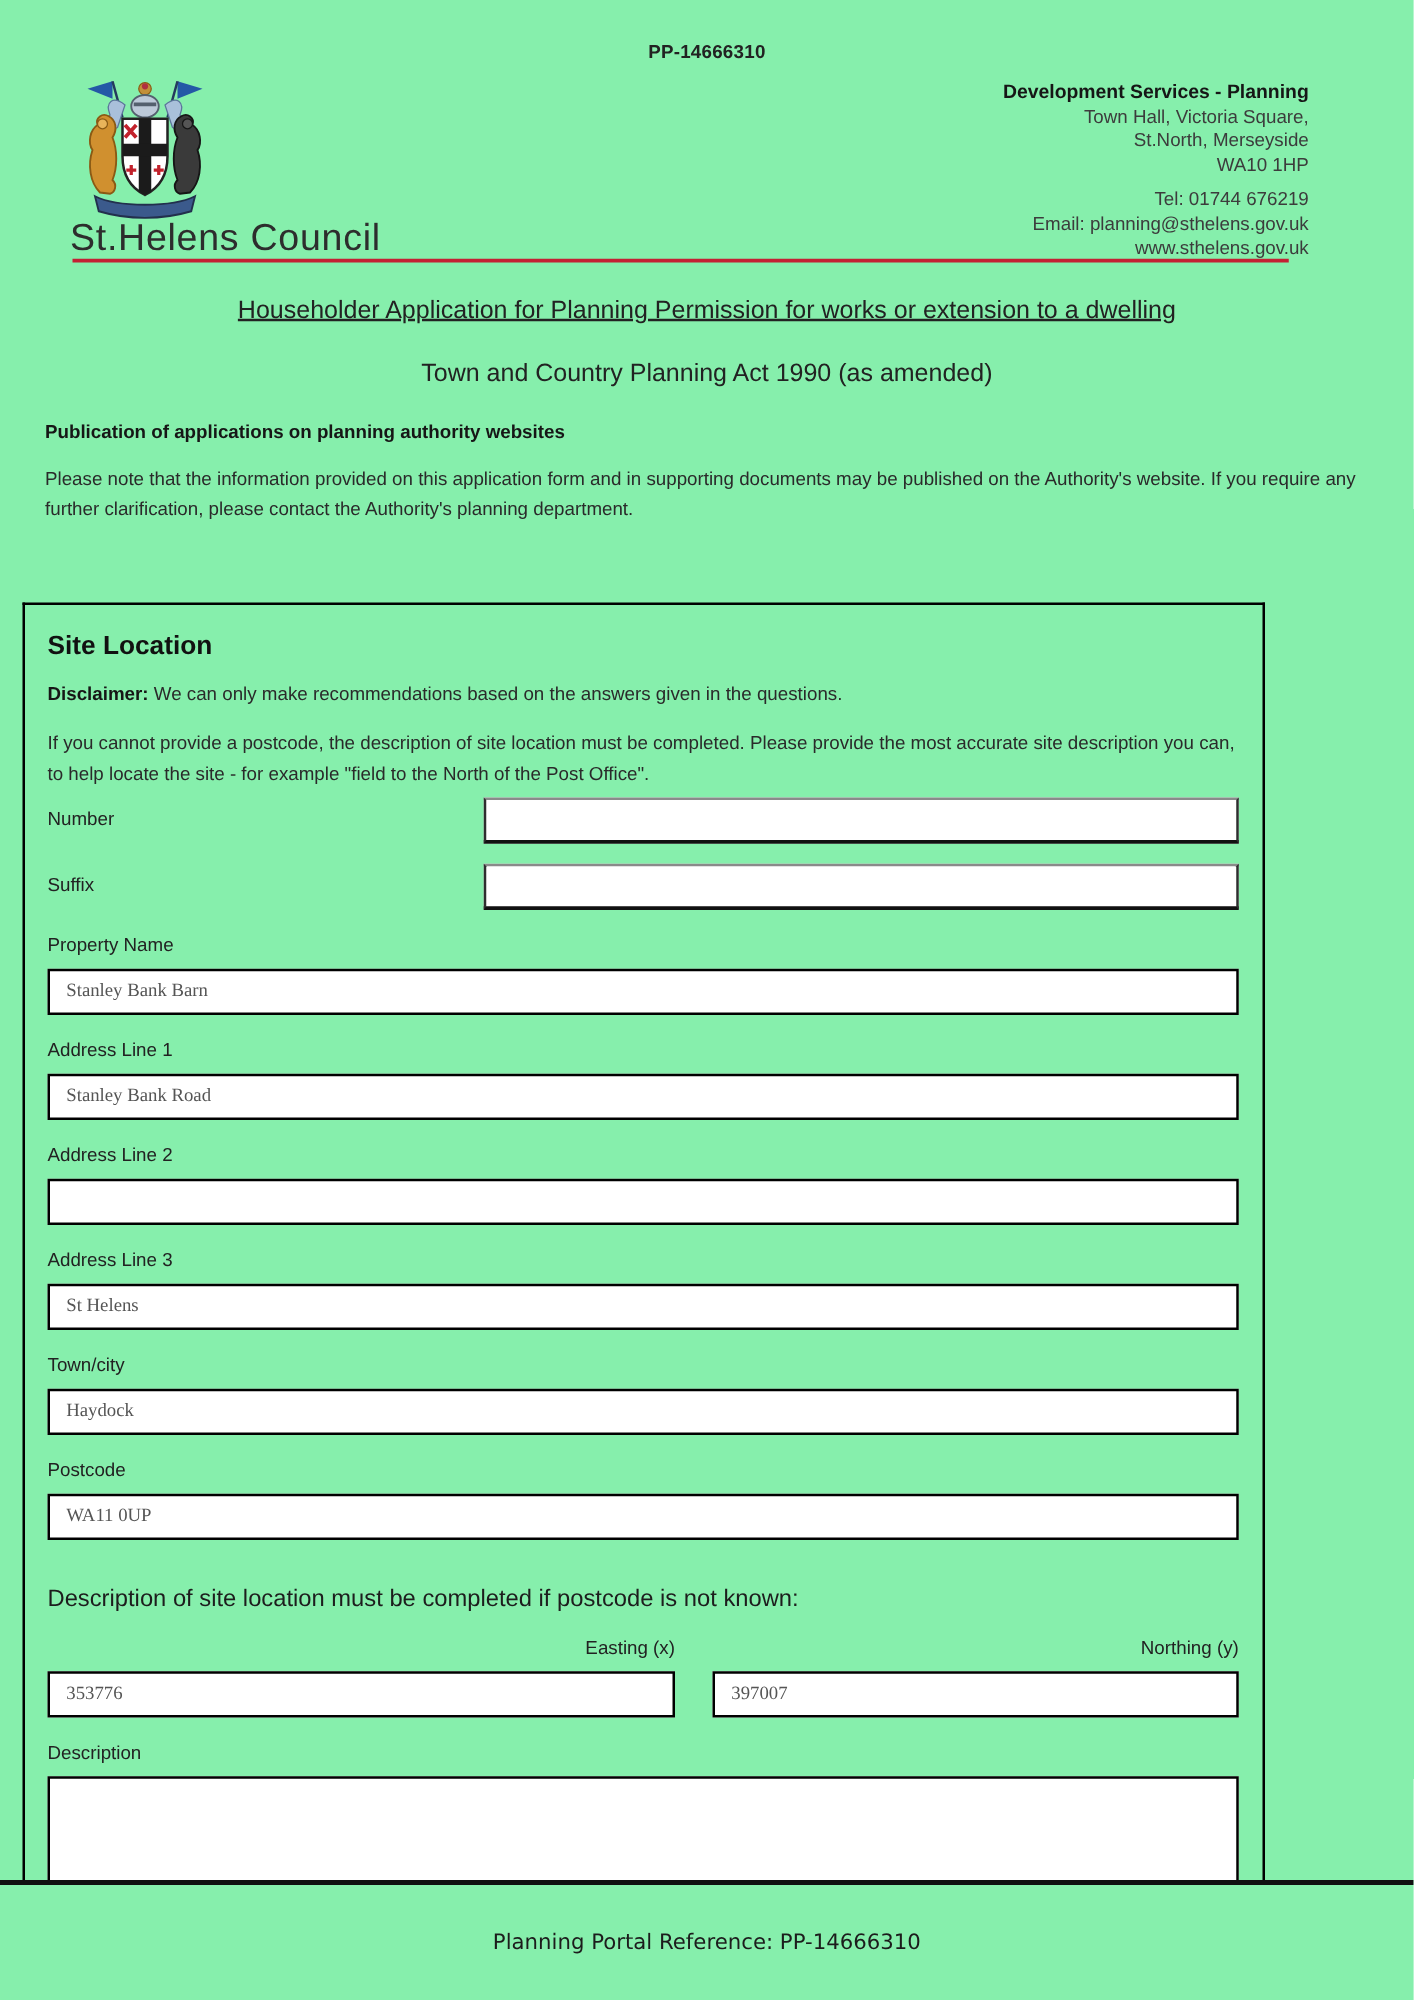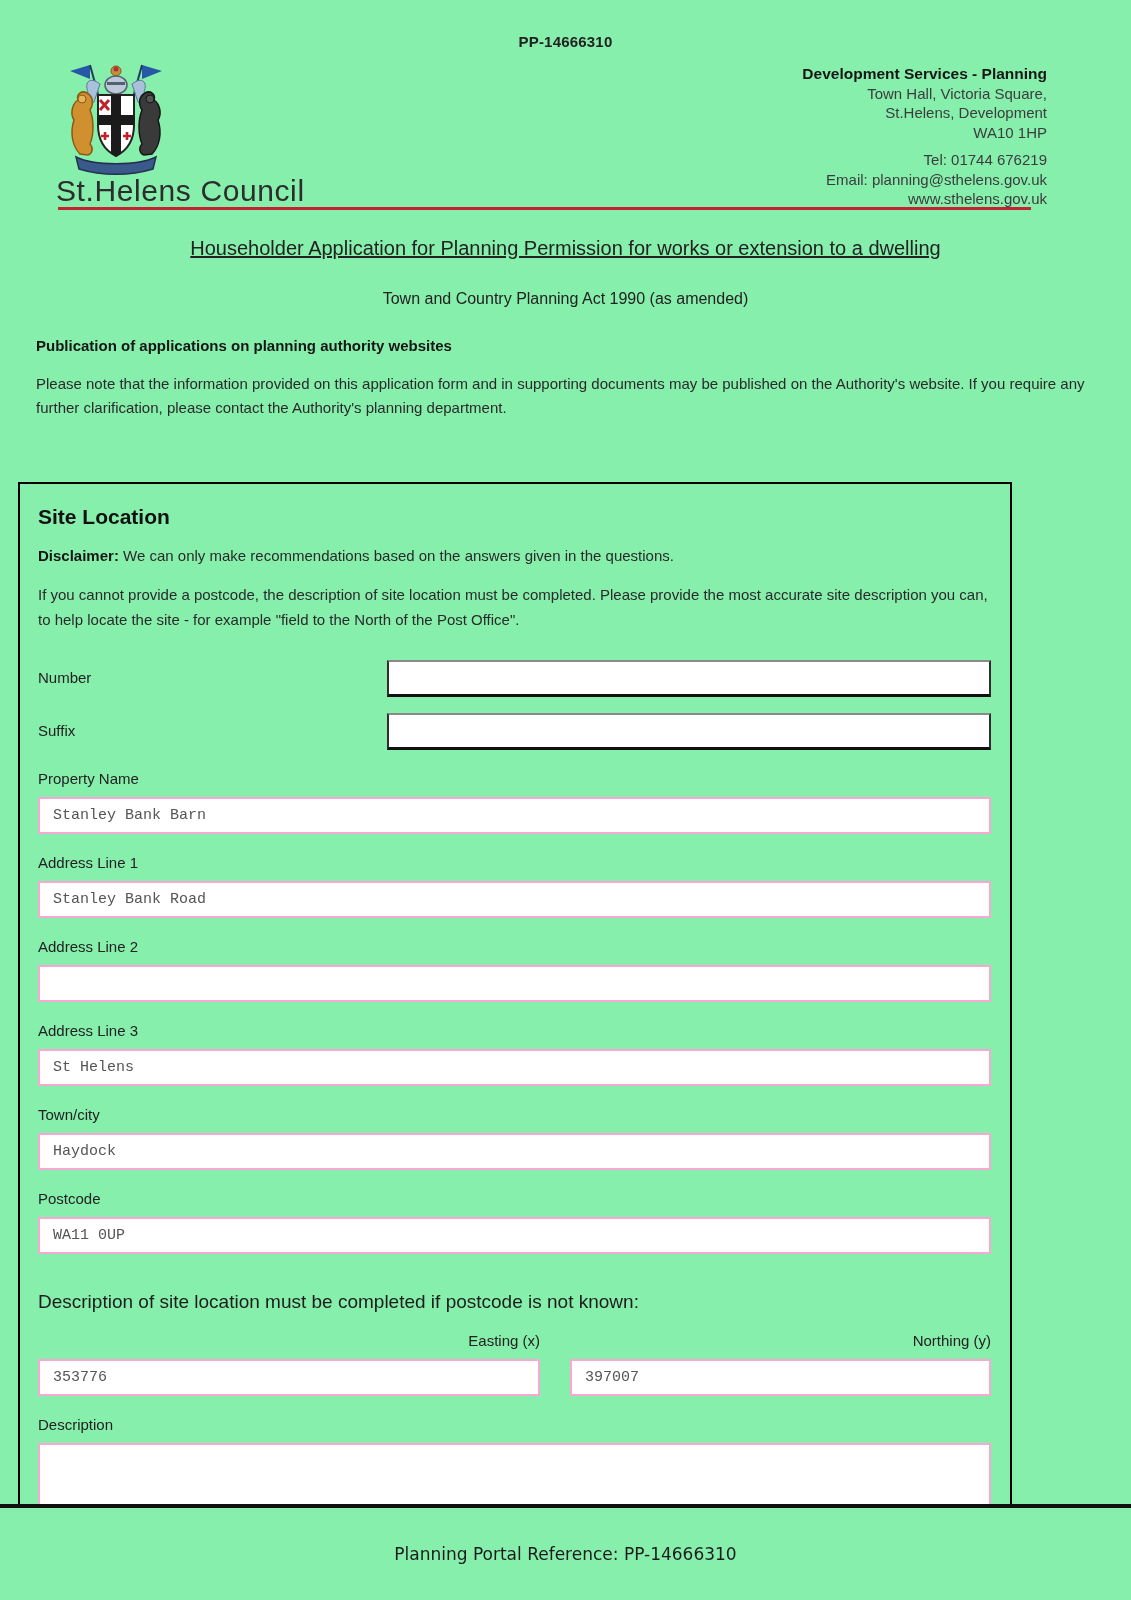--- a/index.html
+++ b/index.html
@@ -17,44 +17,44 @@
             font-weight:400; color:#2d2d2d; letter-spacing:.6px; }
   .contact { position:absolute; top:64px; right:84px; text-align:right;
             font-size:15px; line-height:19.5px; color:#3c3c3c; }
   .contact .dept { font-weight:bold; font-size:15.5px; color:#161616; }
   .contact-gap { height:8px; }
   .red-rule { position:absolute; left:58px; top:207px; width:973px; height:3px;
             background:#c42134; }
   
   .title-main { margin:11px 30px 0; text-align:center; font-size:20px;
             line-height:24px; color:#222;text-decoration:underline; }
-  .title-sub  { margin:27px 30px 0; text-align:center; font-size:16px;
+  .title-sub  { margin:27px 30px 0; text-align:center; font-size:20px;
             line-height:24px; color:#222; }
   .pub-heading { margin:26px 40px 0 36px; font-size:15px; font-weight:bold;
             line-height:18px; color:#161616; }
   .pub-body   { margin:17px 24px 0 36px; font-size:15px; line-height:24px; color:#2a2a2a; }
   
   .site-box { box-sizing:border-box; margin:62px 0 0 18px; width:994px; height:1022px;
             border:2px solid #000; border-bottom:none; padding:0 19px 0 18px;
             overflow:hidden; }
   .site-box h2 { margin:20px 0 0; font-size:21px; line-height:25px; font-weight:bold; color:#111; }
   .disclaimer { margin:17px 0 0; font-size:15px; line-height:19px; color:#2a2a2a; }
   .disclaimer .b { font-weight:bold; color:#161616; }
   .intro { margin:17px 0 0; font-size:15px; line-height:25px; color:#2a2a2a; }
   .row-side { display:flex; align-items:flex-start; }
-  .row-side.first { margin-top:28px; }
+  .row-side.first { margin-top:6px; }
   .row-side.next  { margin-top:16px; }
   .row-side .lbl { width:349px; flex:0 0 349px; padding-top:9px; font-size:15px; color:#222; }
   .row-side .inp { flex:1; }
   .stack-lbl { margin:19px 0 0; font-size:15px; line-height:19px; color:#222; }
   .stack-inp { margin-top:9px; }
   .inp, .txa {
     display:block; box-sizing:border-box; width:100%; height:37px;
-    border:2px solid #f9a8d4; background:#fff; padding:0 13px;
-    font-family:Liberation Mono, monospace; font-size:15px; color:#555;
+    border:2px solid #000000; background:#fff; padding:0 13px;
+    font-family:Liberation Serif, serif; font-size:15px; color:#555;
     border-radius:0; outline:none;
   }
   .row-side .inp { border-color:#8a8a8a #2e2e2e #111 #2e2e2e; border-bottom-width:3px; }
   .desc-heading { margin:36px 0 0; font-size:19px; line-height:24px; color:#1d1d1d; }
   .coords { display:flex; margin-top:17px; }
   .coords .col-l { width:502px; flex:0 0 502px; margin-right:30px; }
   .coords .col-r { flex:1; }
   .coords .clbl { font-size:15px; line-height:19px; color:#222;text-align:right; }
   .coords .inp { margin-top:9px; }
   .txa { height:90px; padding-top:8px; resize:none; }
@@ -105,21 +105,21 @@
       </g>
 
       <path d="M16,95 C34,104 78,104 96,95 L93,107 C70,114 42,114 19,107 Z" fill="#3b5a8c" stroke="#22304d" stroke-width="1.5"></path>
     </svg>
 
     <div class="council-name">St.Helens Council</div>
 
     <div class="contact">
       <div class="dept">Development Services - Planning</div>
       <div>Town Hall, Victoria Square,</div>
-      <div>St.Helens, Development</div>
+      <div>St.North, Merseyside</div>
       <div>WA10 1HP</div>
       <div class="contact-gap"></div>
       <div>Tel: 01744 676219</div>
       <div>Email: planning@sthelens.gov.uk</div>
       <div>www.sthelens.gov.uk</div>
     </div>
 
     <div class="red-rule"></div>
   </div>
 

